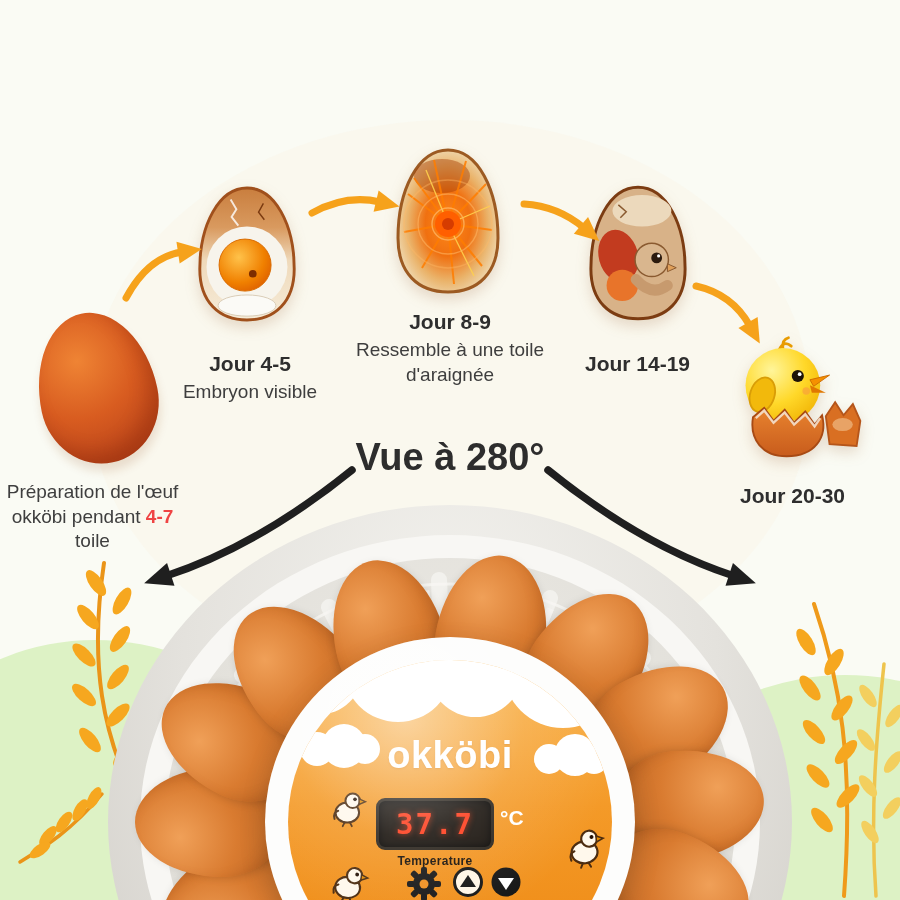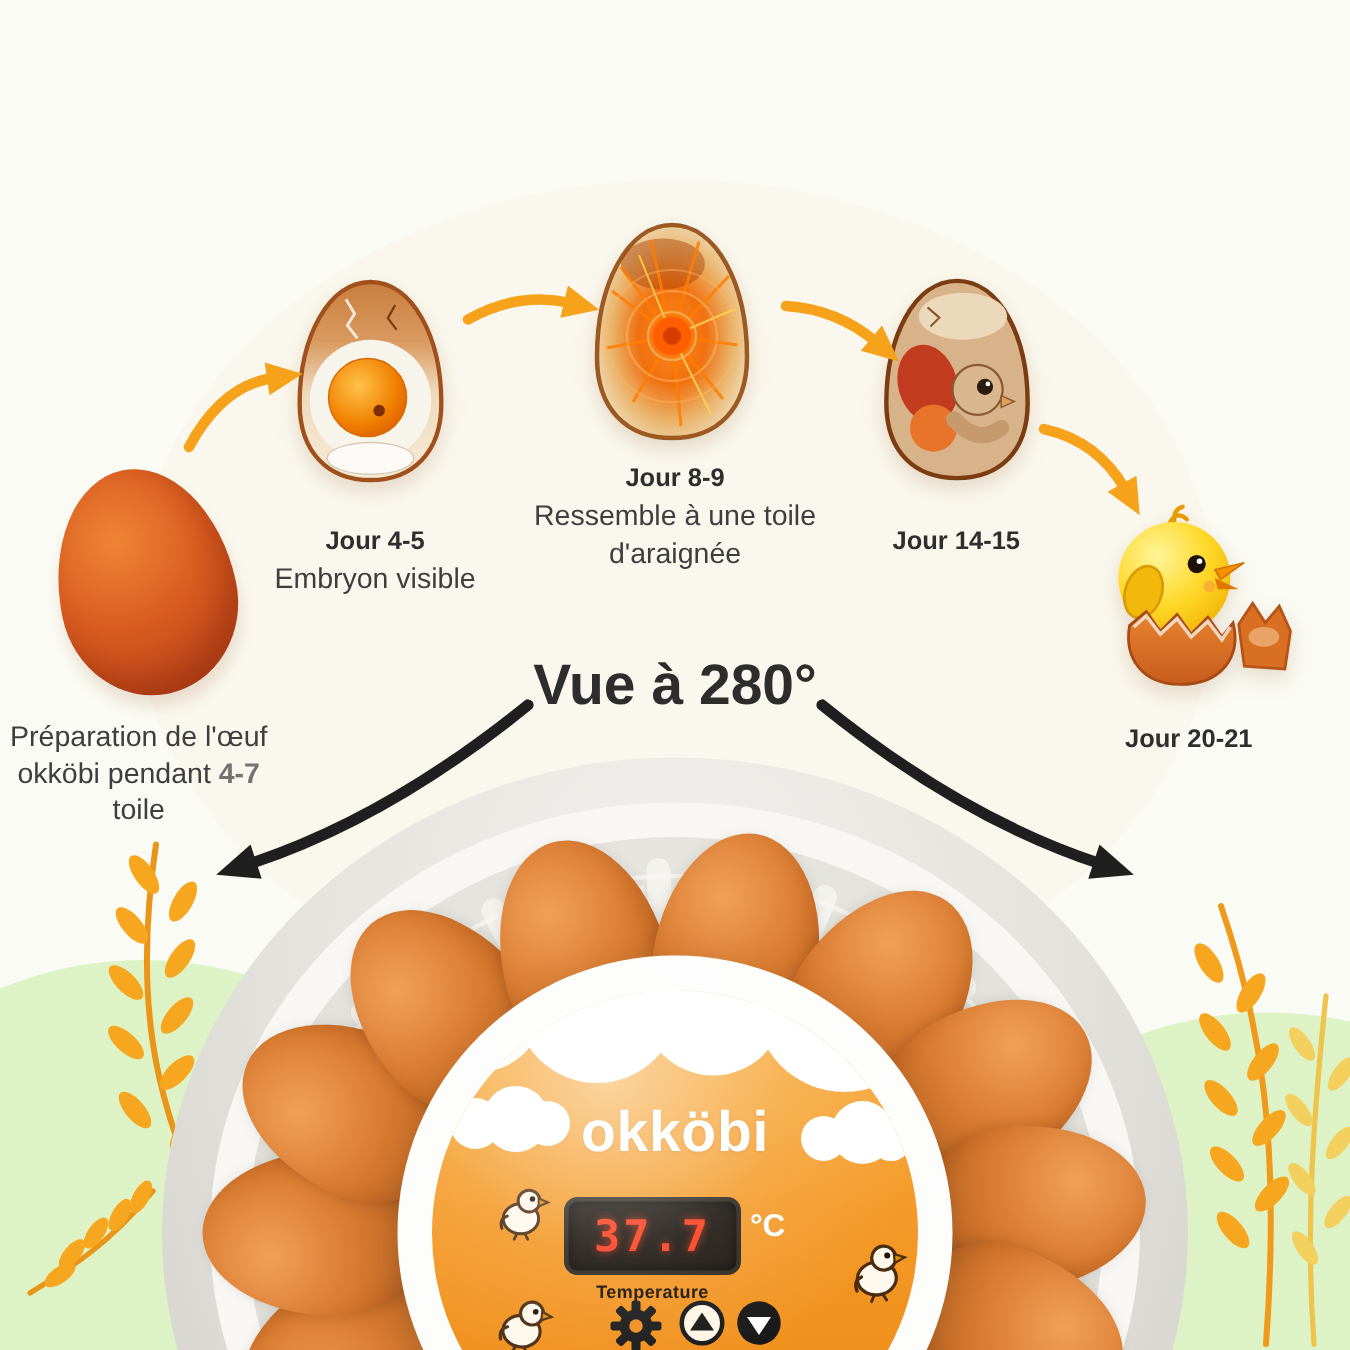--- a/index.html
+++ b/index.html
@@ -13,22 +13,22 @@
     background:#faf5e9;opacity:.55;z-index:0;}
   .blob{border-radius:50%;background:#ddf2c5;z-index:0;}
   .blob-left{left:-140px;top:640px;width:470px;height:450px;}
   .blob-right{left:610px;top:675px;width:470px;height:430px;}
   .branch{z-index:1;}
   
   .title{left:0;top:56px;width:900px;text-align:center;font-size:62px;font-weight:800;
     color:#f6941d;letter-spacing:1px;z-index:20;}
   
   .cap{position:absolute;text-align:center;color:#3e3e3e;font-size:19px;line-height:1.3;z-index:20;}
-  .cap .day{display:block;font-weight:700;color:#2e2e2e;font-size:17px;margin-bottom:3px;}
-  .cap b{color:#737373;}
+  .cap .day{display:block;font-weight:700;color:#2e2e2e;font-size:21px;margin-bottom:3px;}
+  .cap b{color:#ef4444;}
   .view-label{left:0;top:436px;width:900px;text-align:center;font-size:38px;font-weight:600;
     color:#2d2d2d;z-index:25;}
   
   .stage-art{position:absolute;z-index:20;filter:drop-shadow(0 6px 7px rgba(140,70,15,.18));}
   .plain-egg{left:38px;top:312px;width:118px;height:152px;
     border-radius:50% 50% 50% 50%/58% 58% 42% 42%;
     background:radial-gradient(circle at 38% 30%,#ef8434 0%,#d85c20 45%,#b9431a 85%);
     box-shadow:inset -8px -12px 18px rgba(120,30,5,.28), 0 8px 10px rgba(140,70,15,.15);
     transform:rotate(-12deg);z-index:20;}
   
@@ -243,24 +243,24 @@
   </div>
   <div class="cap" style="left:170px;top:350px;width:160px">
     <span class="day">Jour 4-5</span>
     <span>Embryon visible</span>
   </div>
   <div class="cap" style="left:355px;top:308px;width:190px">
     <span class="day">Jour 8-9</span>
     <span>Ressemble à une toile d'araignée</span>
   </div>
   <div class="cap" style="left:545px;top:350px;width:185px">
-    <span class="day">Jour 14-15</span>
+    <span class="day">Jour 14-19</span>
   </div>
   <div class="cap" style="left:700px;top:482px;width:185px">
-    <span class="day">Jour 20-21</span>
+    <span class="day">Jour 20-30</span>
   </div>
 
   <div class="abs view-label">Vue à 280°</div>
 
   <div class="abs inc-outer"></div>
   <div class="abs inc-rim"></div>
   <div class="abs inc-tray">
     <svg class="tray-lace" viewBox="0 0 570 528">
       <g stroke="#f4f3ef" stroke-width="16" stroke-linecap="round" opacity=".9">
         <line x1="153" y1="289" x2="29" y2="316"></line>

